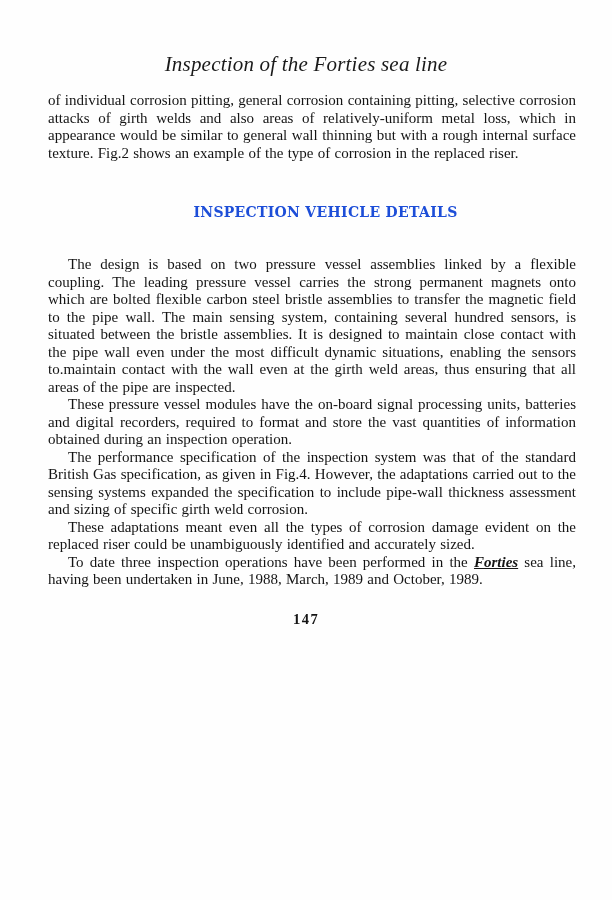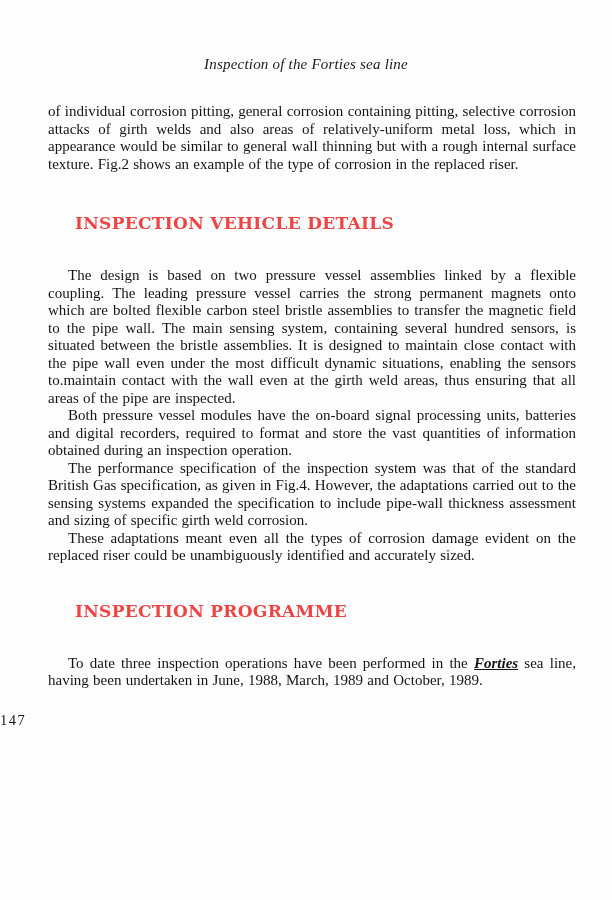--- a/index.html
+++ b/index.html
@@ -13,94 +13,93 @@
     height: 900px;
     background: #fefefe;
     color: #161616;
     overflow: hidden;
     font-family: "Liberation Serif", serif;
   }
   .running-head {
     margin-top: 55px;
     text-align: center;
     font-style: italic;
-    font-size: 15px;
+    font-size: 21px;
     line-height: 18px;
     color: #1a1a1a;
     letter-spacing: 0.2px;
   }
   .body-text {
     margin-left: 48px;
     margin-right: 36px;
     text-align: justify;
     font-size: 15px;
     line-height: 17.5px;
     color: #141414;
   }
   .para {
     margin: 0;
     text-indent: 20px;
     word-spacing: 0.5px;
   }
   .para.no-indent {
     text-indent: 0;
-    margin-top: 30px;
+    margin-top: 19px;
   }
   .section-heading {
     font-family: "DejaVu Serif", serif;
     font-weight: bold;
-    font-size: 17px;
+    font-size: 14px;
     line-height: 21px;
     letter-spacing: 0.3px;
     margin: 40px 0 33px 27px;
     text-indent: 0;
-    text-align: left;
-    color: #ef4444;
+    text-align: center;
+    color: #1d4ed8;
   }
   .section-heading.second {
     margin-top: 36px;
   }
   .forties {
     font-style: italic;
     font-weight: bold;
     text-decoration: underline;
   }
   .page-number {
     margin-top: 22px;
-    text-align: left;
+    text-align: center;
     font-size: 14.5px;
     letter-spacing: 1.5px;
     color: #141414;
-    font-weight: 400;
+    font-weight: 700;
   }
 </style>
 </head>
 <body>
 
 <div class="page">
 
   <div class="running-head">Inspection of the Forties sea line</div>
 
   <div class="body-text">
 
     <p class="para no-indent">of individual corrosion pitting, general corrosion containing pitting, selective corrosion attacks of girth welds and also areas of relatively-uniform metal loss, which in appearance would be similar to general wall thinning but with a rough internal surface texture. Fig.2 shows an example of the type of corrosion in the replaced riser.</p>
 
     <h2 class="section-heading">INSPECTION VEHICLE DETAILS</h2>
 
 
     <p class="para">The design is based on two pressure vessel assemblies linked by a flexible coupling. The leading pressure vessel carries the strong permanent magnets onto which are bolted flexible carbon steel bristle assemblies to transfer the magnetic field to the pipe wall. The main sensing system, containing several hundred sensors, is situated between the bristle assemblies. It is designed to maintain close contact with the pipe wall even under the most difficult dynamic situations, enabling the sensors to.maintain contact with the wall even at the girth weld areas, thus ensuring that all areas of the pipe are inspected.</p>
 
 
-    <p class="para">Both pressure vessel modules have the on-board signal processing units, batteries and digital recorders, required to format and store the vast quantities of information obtained during an inspection operation.</p>
+    <p class="para">These pressure vessel modules have the on-board signal processing units, batteries and digital recorders, required to format and store the vast quantities of information obtained during an inspection operation.</p>
 
     <p class="para">The performance specification of the inspection system was that of the standard British Gas specification, as given in Fig.4. However, the adaptations carried out to the sensing systems expanded the specification to include pipe-wall thickness assessment and sizing of specific girth weld corrosion.</p>
 
     <p class="para">These adaptations meant even all the types of corrosion damage evident on the replaced riser could be unambiguously identified and accurately sized.</p>
 
-    <h2 class="section-heading second">INSPECTION PROGRAMME</h2>
 
     <p class="para"><span>To date three inspection operations have been performed in the </span><span class="forties">Forties</span><span> sea line, having been undertaken in June, 1988, March, 1989 and October, 1989.</span></p>
 
   </div>
 
   <div class="page-number">147</div>
 
 </div>
 
 </body></html>

